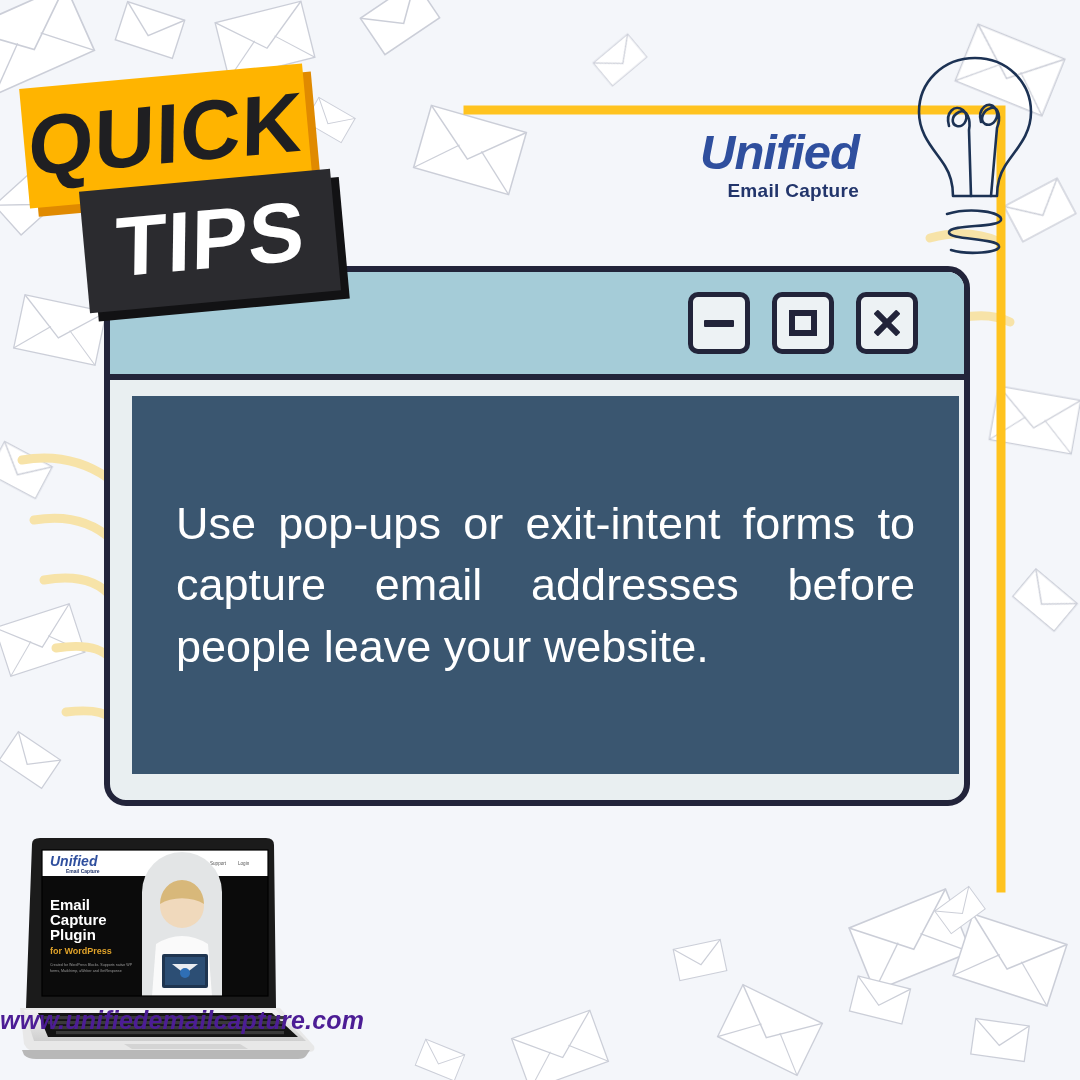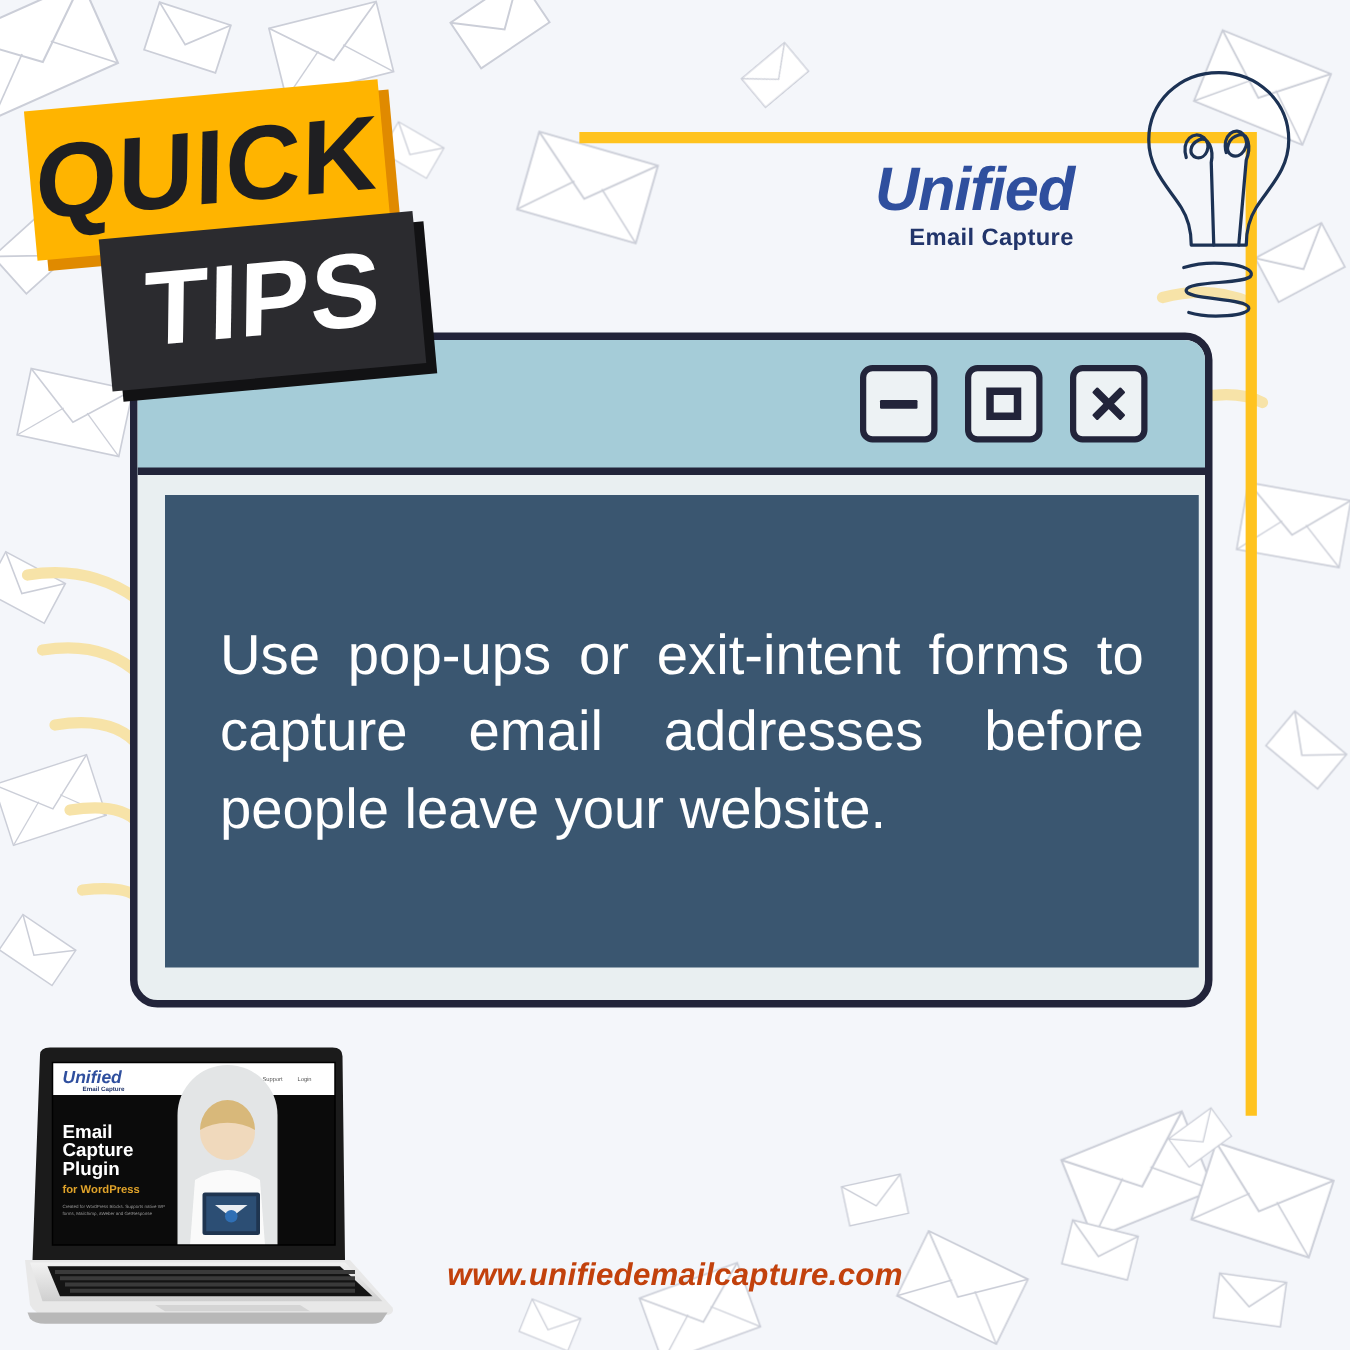--- a/index.html
+++ b/index.html
@@ -133,25 +133,25 @@
     width:100%;
   }
 
   
   #laptop { position:absolute; left:14px; top:832px; z-index:10; }
 
   
   #site-url {
     position:absolute;
     left:0; right:0; top:1006px;
-    text-align:center;
+    text-align:left;
     font-size:25px;
     font-style:italic;
     font-weight:bold;
-    color:#c2410c;
+    color:#4c1d95;
     letter-spacing:.2px;
     z-index:11;
     font-family:"Liberation Sans", sans-serif;
   }
 </style>
 </head>
 <body>
 
 <svg id="bg-doodles" viewBox="0 0 1080 1080" width="1080" height="1080">
   <defs>

